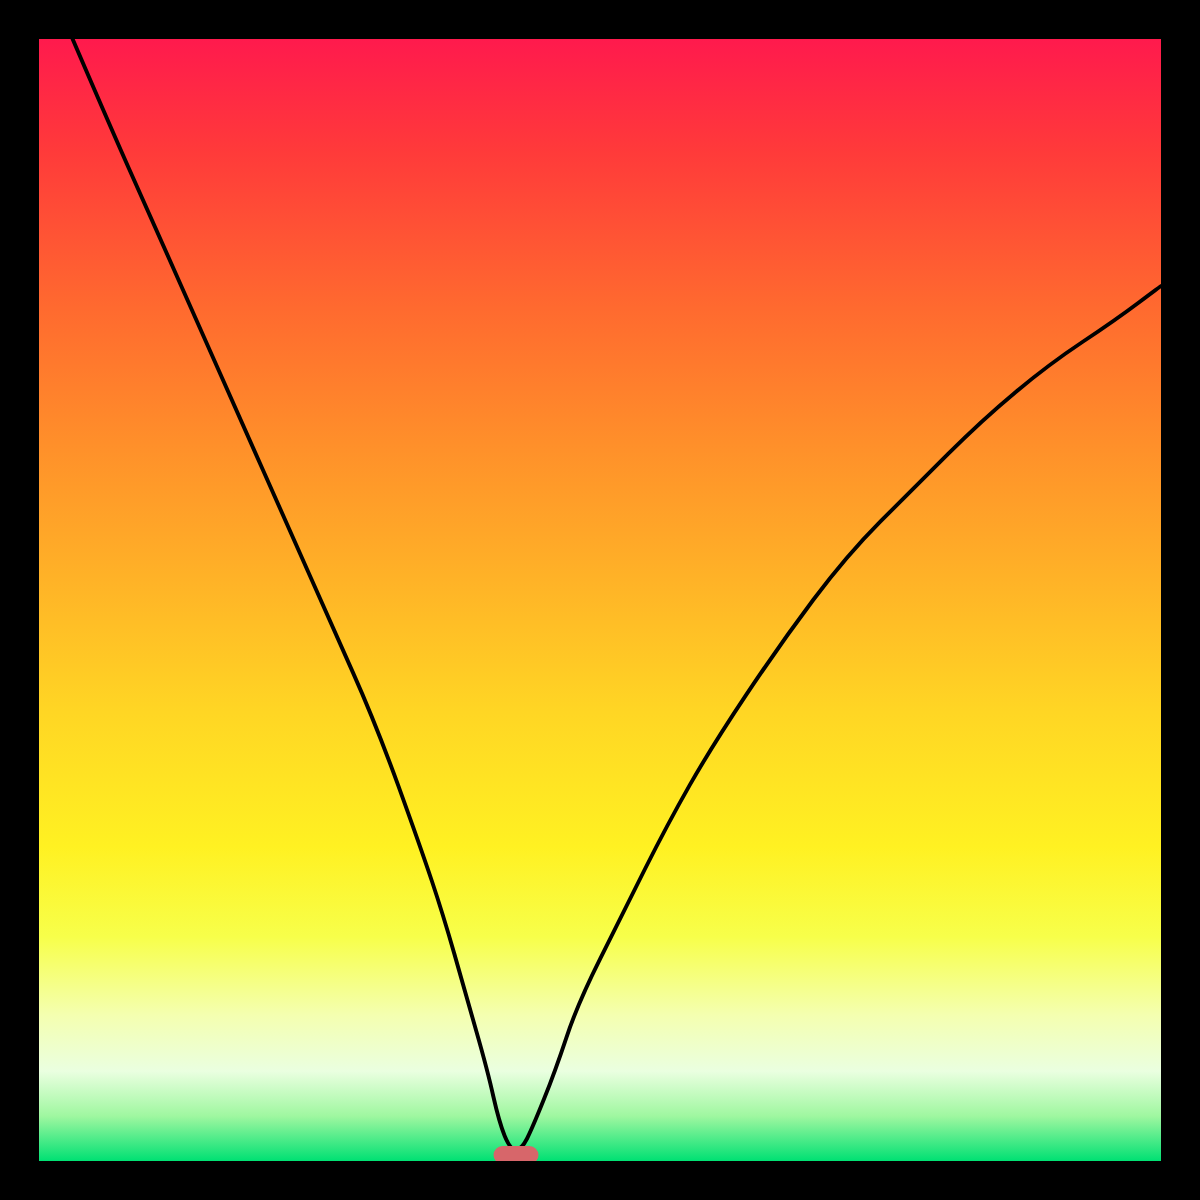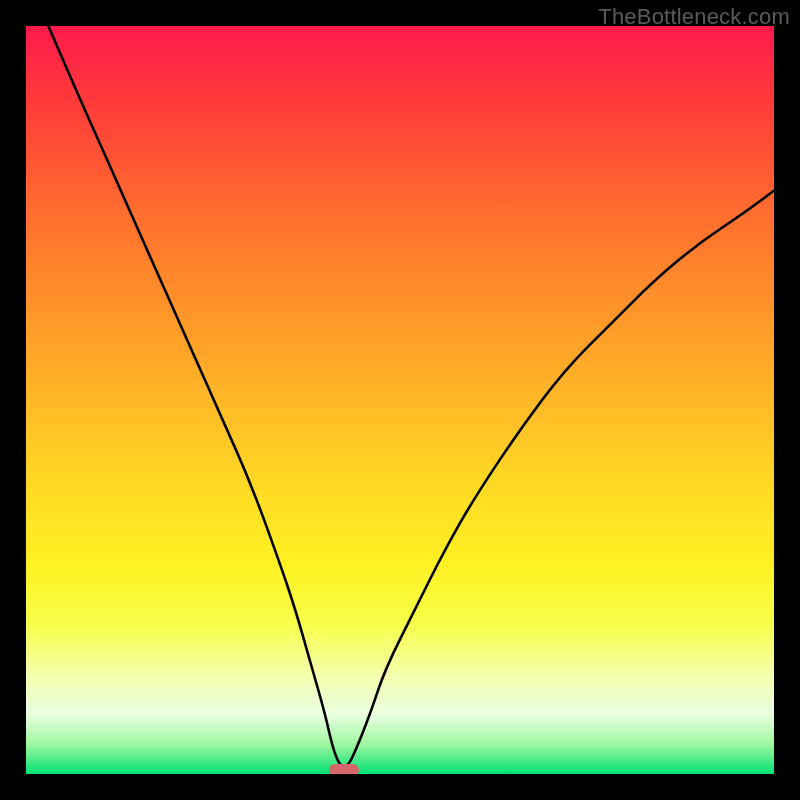--- a/index.html
+++ b/index.html
@@ -74,14 +74,13 @@
   <div class="plot-area">
     <div class="gradient"></div>
 
     <svg class="curve" viewBox="0 0 748 748" preserveAspectRatio="none">
       <path id="curve-path" fill="none" stroke="#000" stroke-width="2.6" stroke-linecap="round" stroke-linejoin="round" d="M 22.4 0.0 Q 44.9 52.4 59.8 86.0 Q 74.8 119.7 89.8 153.3 Q 104.7 187.0 119.7 220.7 Q 134.6 254.3 149.6 288.0 Q 164.6 321.6 179.5 355.3 Q 194.5 389.0 209.4 422.6 Q 224.4 456.3 239.4 497.4 Q 254.3 538.6 261.8 561.0 Q 269.3 583.4 276.8 609.6 Q 284.2 635.8 291.7 662.0 Q 299.2 688.2 302.9 705.0 Q 306.7 721.8 310.4 731.2 Q 314.2 740.5 317.9 740.5 Q 321.6 740.5 325.4 733.0 Q 329.1 725.6 336.6 706.9 Q 344.1 688.2 351.6 665.7 Q 359.0 643.3 374.0 613.4 Q 389.0 583.4 403.9 553.5 Q 418.9 523.6 433.8 497.4 Q 448.8 471.2 471.2 437.6 Q 493.7 403.9 516.1 374.0 Q 538.6 344.1 561.0 321.6 Q 583.4 299.2 605.9 276.8 Q 628.3 254.3 650.8 235.6 Q 673.2 216.9 695.6 202.0 Q 718.1 187.0 733.0 175.8 T 748.0 164.6"></path>
     </svg>
 
     <div class="marker" id="marker" style="left: 317.9px; top: 743.512px;"></div>
   </div>
 
-  <div class="watermark">TheBottleneck.com</div>
 </div>
 
 </body></html>

